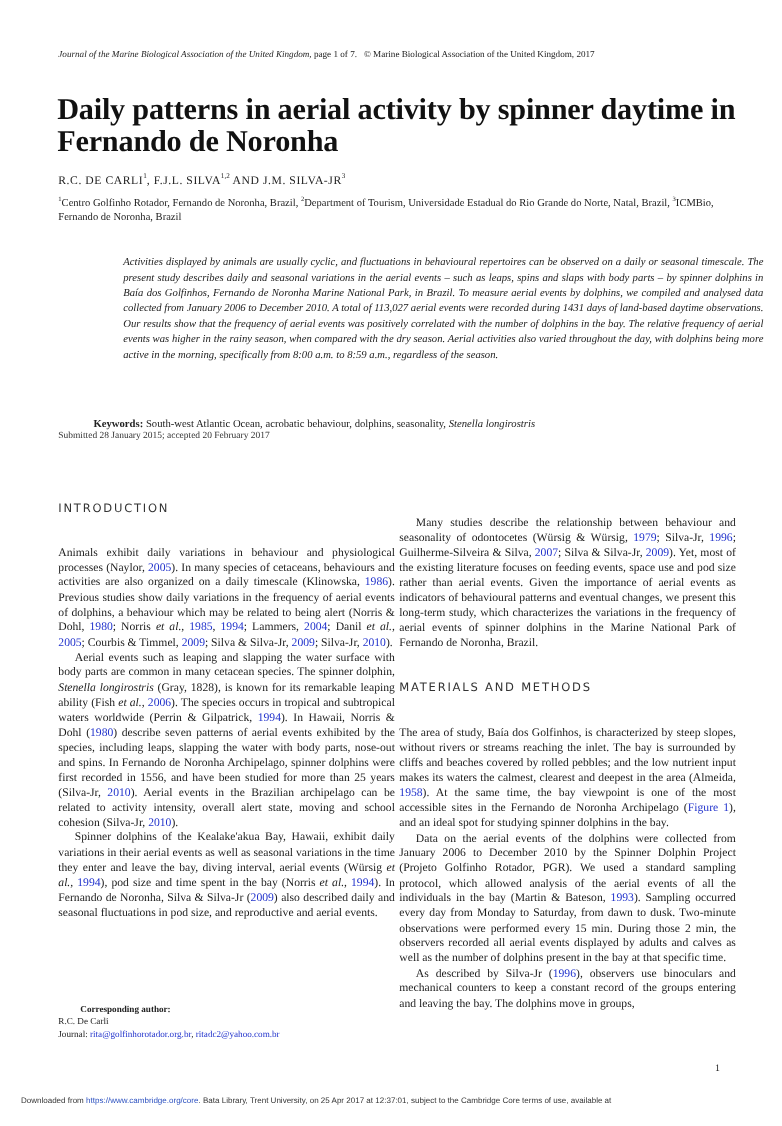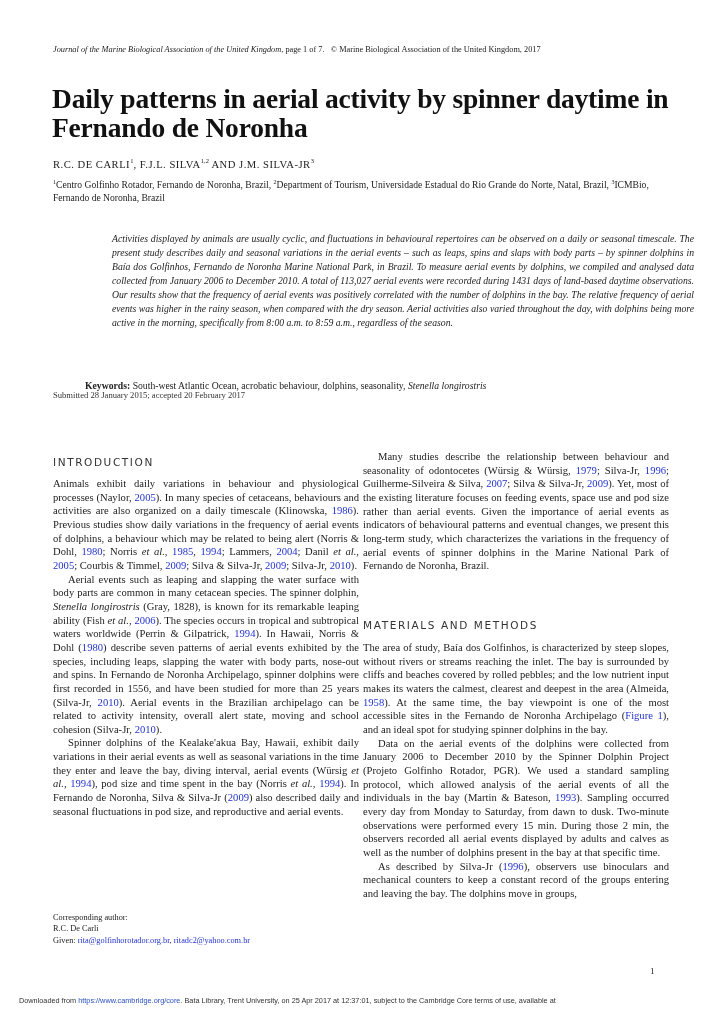--- a/index.html
+++ b/index.html
@@ -11,26 +11,26 @@
   .title { left: 52px; top: 84px; width: 620px; font-size: 27.5px; line-height: 29px; font-weight: bold; color: #111; letter-spacing: -0.2px; }
   .authors { left: 53px; top: 157px; font-size: 10.6px; letter-spacing: 0.5px; font-variant: small-caps; text-transform: uppercase; color: #222; }
   .authors sup { font-size: 6.5px; letter-spacing: 0; vertical-align: 5px; }
   .affil { left: 53px; top: 176px; width: 610px; font-size: 9.6px; line-height: 13.2px; color: #222; }
   .affil sup { font-size: 6px; vertical-align: 4px; }
   .abstract { left: 80px; top: 232px; width: 582px; font-size: 9.7px; line-height: 14.05px; font-style: italic; color: #222; text-align: justify; margin-left: 32px; }
   .keywords { left: 53px; top: 380px; font-size: 9.7px; color: #222; margin-left: 32px; }
   .keywords b { font-weight: bold; }
   .submitted { left: 53px; top: 390px; font-size: 8.6px; color: #333; }
   .section-head { font-family: "DejaVu Sans", sans-serif; font-size: 10.5px; letter-spacing: 1.6px; color: #333; font-weight: normal; }
-  .col { width: 306px; font-size: 10.6px; line-height: 13.65px; text-align: justify; color: #1c1c1c; }
+  .col { width: 306px; font-size: 10.6px; line-height: 13.65px; text-align: justify; color: #1c1c1c; margin-top: 19px; }
   .col p { margin: 0; text-indent: 0; }
   .col p.ind { text-indent: 15px; }
   .ref { color: #2233cc; text-align: right; }
   .corr { left: 53px; top: 912px; font-size: 8.3px; line-height: 11.4px; color: #222; }
-  .corr b { font-weight: normal; }
+  .corr b { font-weight: bold; margin-left: 20px; }
   .pagenum { left: 650px; top: 966px; font-size: 9px; color: #222; }
   .footer { left: 3px; top: 996px; width: 705px; font-family: "Liberation Sans", sans-serif; font-size: 7.3px; line-height: 10.5px; color: #333; margin-left: 16px; }
   .footer .lnk { color: #2a4fbf; }
 </style>
 </head>
 <body>
 
 <div class="abs running-head">
   <div><i>Journal of the Marine Biological Association of the United Kingdom</i><span>, page 1 of 7.</span>&nbsp;&nbsp;&nbsp;<span>© Marine Biological Association of the United Kingdom, 2017</span></div>
 </div>
@@ -56,21 +56,21 @@
 <div class="abs section-head" style="left:53px; top:456px;">INTRODUCTION</div>
 <div class="abs col" style="left:53px; top:477px;">
   <p>Animals exhibit daily variations in behaviour and physiological processes (Naylor, <span class="ref">2005</span>). In many species of cetaceans, behaviours and activities are also organized on a daily timescale (Klinowska, <span class="ref">1986</span>). Previous studies show daily variations in the frequency of aerial events of dolphins, a behaviour which may be related to being alert (Norris &amp; Dohl, <span class="ref">1980</span>; Norris <i>et al.</i>, <span class="ref">1985</span>, <span class="ref">1994</span>; Lammers, <span class="ref">2004</span>; Danil <i>et al.</i>, <span class="ref">2005</span>; Courbis &amp; Timmel, <span class="ref">2009</span>; Silva &amp; Silva-Jr, <span class="ref">2009</span>; Silva-Jr, <span class="ref">2010</span>).</p>
   <p class="ind">Aerial events such as leaping and slapping the water surface with body parts are common in many cetacean species. The spinner dolphin, <i>Stenella longirostris</i> (Gray, 1828), is known for its remarkable leaping ability (Fish <i>et al.</i>, <span class="ref">2006</span>). The species occurs in tropical and subtropical waters worldwide (Perrin &amp; Gilpatrick, <span class="ref">1994</span>). In Hawaii, Norris &amp; Dohl (<span class="ref">1980</span>) describe seven patterns of aerial events exhibited by the species, including leaps, slapping the water with body parts, nose-out and spins. In Fernando de Noronha Archipelago, spinner dolphins were first recorded in 1556, and have been studied for more than 25 years (Silva-Jr, <span class="ref">2010</span>). Aerial events in the Brazilian archipelago can be related to activity intensity, overall alert state, moving and school cohesion (Silva-Jr, <span class="ref">2010</span>).</p>
   <p class="ind">Spinner dolphins of the Kealake'akua Bay, Hawaii, exhibit daily variations in their aerial events as well as seasonal variations in the time they enter and leave the bay, diving interval, aerial events (Würsig <i>et al.</i>, <span class="ref">1994</span>), pod size and time spent in the bay (Norris <i>et al.</i>, <span class="ref">1994</span>). In Fernando de Noronha, Silva &amp; Silva-Jr (<span class="ref">2009</span>) also described daily and seasonal fluctuations in pod size, and reproductive and aerial events.</p>
 </div>
 
 <div class="abs corr">
   <div><b>Corresponding author:</b></div>
   <div>R.C. De Carli</div>
-  <div><span>Given: </span><span class="ref">rita@golfinhorotador.org.br</span><span>, </span><span class="ref">ritadc2@yahoo.com.br</span></div>
+  <div><span>Journal: </span><span class="ref">rita@golfinhorotador.org.br</span><span>, </span><span class="ref">ritadc2@yahoo.com.br</span></div>
 </div>
 
 <div class="abs col" style="left:363px; top:450px;">
   <p class="ind">Many studies describe the relationship between behaviour and seasonality of odontocetes (Würsig &amp; Würsig, <span class="ref">1979</span>; Silva-Jr, <span class="ref">1996</span>; Guilherme-Silveira &amp; Silva, <span class="ref">2007</span>; Silva &amp; Silva-Jr, <span class="ref">2009</span>). Yet, most of the existing literature focuses on feeding events, space use and pod size rather than aerial events. Given the importance of aerial events as indicators of behavioural patterns and eventual changes, we present this long-term study, which characterizes the variations in the frequency of aerial events of spinner dolphins in the Marine National Park of Fernando de Noronha, Brazil.</p>
 </div>
 <div class="abs section-head" style="left:363px; top:619px;">MATERIALS AND METHODS</div>
 <div class="abs col" style="left:363px; top:641px;">
   <p>The area of study, Baía dos Golfinhos, is characterized by steep slopes, without rivers or streams reaching the inlet. The bay is surrounded by cliffs and beaches covered by rolled pebbles; and the low nutrient input makes its waters the calmest, clearest and deepest in the area (Almeida, <span class="ref">1958</span>). At the same time, the bay viewpoint is one of the most accessible sites in the Fernando de Noronha Archipelago (<span class="ref">Figure 1</span>), and an ideal spot for studying spinner dolphins in the bay.</p>
   <p class="ind">Data on the aerial events of the dolphins were collected from January 2006 to December 2010 by the Spinner Dolphin Project (Projeto Golfinho Rotador, PGR). We used a standard sampling protocol, which allowed analysis of the aerial events of all the individuals in the bay (Martin &amp; Bateson, <span class="ref">1993</span>). Sampling occurred every day from Monday to Saturday, from dawn to dusk. Two-minute observations were performed every 15 min. During those 2 min, the observers recorded all aerial events displayed by adults and calves as well as the number of dolphins present in the bay at that specific time.</p>
   <p class="ind">As described by Silva-Jr (<span class="ref">1996</span>), observers use binoculars and mechanical counters to keep a constant record of the groups entering and leaving the bay. The dolphins move in groups,</p>

